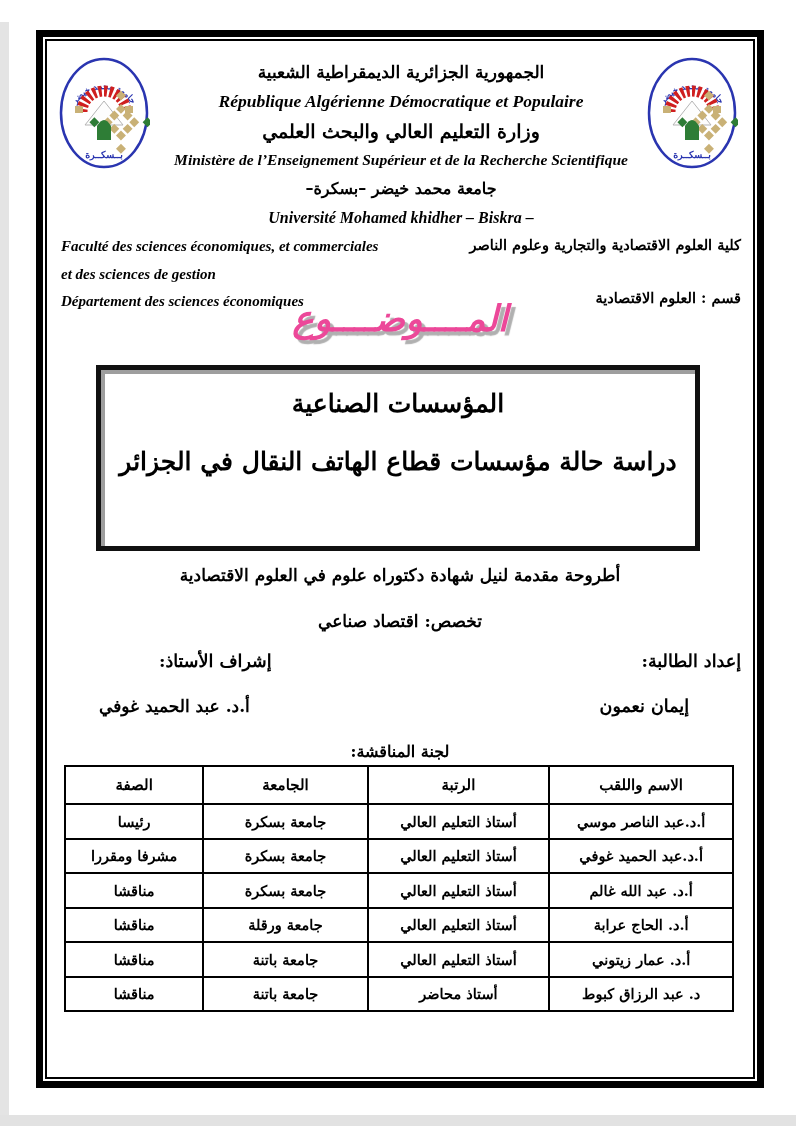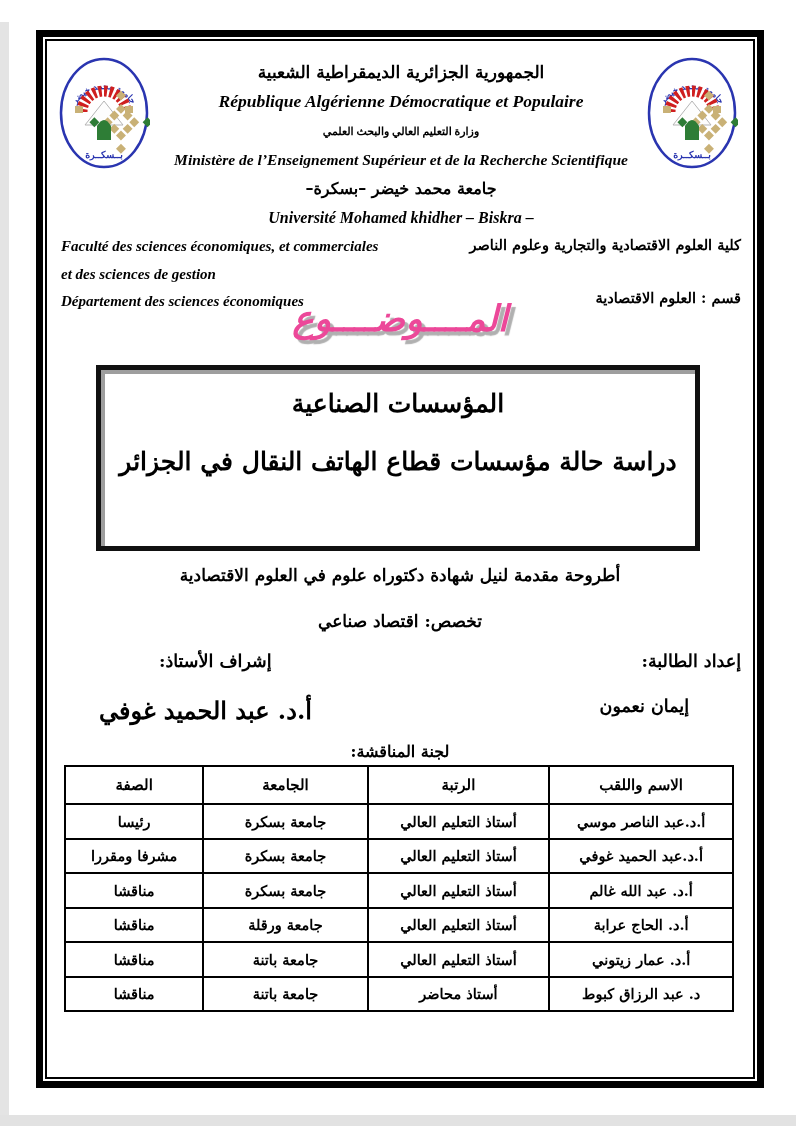--- a/index.html
+++ b/index.html
@@ -14,21 +14,21 @@
 
   .logo { position:absolute; width:92px; height:114px; top:15px; }
   .logo.left { left:11px; }
   .logo.right { left:599px; }
 
   .hdr { position:absolute; top:16px; left:104px; width:500px; text-align:center; }
   .hdr .ar { direction:rtl; font-weight:bold; color:#000; }
   .hdr .fr { font-weight:bold; font-style:italic; color:#000; font-family:"Liberation Serif","DejaVu Serif",serif; }
   .hdr .l1 { font-size:17px; line-height:30px; }
   .hdr .l2 { font-size:17.5px; line-height:29px; }
-  .hdr .l3 { font-size:11px; line-height:30px;font-family:Liberation Serif, serif; }
+  .hdr .l3 { font-size:19px; line-height:30px; }
   .hdr .l4 { font-size:15.5px; line-height:28px; }
   .hdr .l5 { font-size:16px; line-height:30px; }
   .hdr .l6 { font-size:16px; line-height:28px; }
 
   .faculty { position:absolute; top:192px; left:14px; right:12px; display:flex; justify-content:space-between; }
   .faculty .fr-col { font-weight:bold; font-style:italic; font-size:15px; line-height:27.5px;
                      font-family:"Liberation Serif","DejaVu Serif",serif; }
   .faculty .ar-col { direction:rtl; text-align:right; font-weight:bold; font-size:14.5px; }
   .faculty .ar-col .a1 { line-height:24px; margin-bottom:29px; }
   .faculty .ar-col .a2 { line-height:24px; }
@@ -44,21 +44,21 @@
   .title-box .t-line { font-size:25px; font-weight:bold; line-height:58px; color:#000; }
 
   .thesis-note { position:absolute; top:524px; left:0; width:100%; text-align:center;
                  direction:rtl; font-size:17px; font-weight:bold; }
   .specialty { position:absolute; top:570px; left:0; width:100%; text-align:center;
                direction:rtl; font-size:17px; font-weight:bold; }
 
   .prep-label  { position:absolute; top:610px; right:12px; direction:rtl; font-size:17.5px; font-weight:bold; }
   .sup-label   { position:absolute; top:610px; left:112px; direction:rtl; font-size:17.5px; font-weight:bold; }
   .student-name{ position:absolute; top:655px; right:64px; direction:rtl; font-size:17.5px; font-weight:bold; }
-  .sup-name    { position:absolute; top:655px; left:52px;  direction:rtl; font-size:24px; font-weight:bold; }
+  .sup-name    { position:absolute; top:655px; left:52px;  direction:rtl; font-size:17px; font-weight:bold; }
 
   .committee-heading { position:absolute; top:701px; left:0; width:100%; text-align:center;
                        direction:rtl; font-size:16px; font-weight:bold; }
 
   table.committee { position:absolute; top:724px; left:17px; width:670px;
                     border-collapse:collapse; direction:rtl; table-layout:fixed; }
   table.committee th, table.committee td { border:2px solid #000; text-align:center;
                     vertical-align:middle; font-weight:bold; color:#000; }
   table.committee th { height:38px; font-size:15px; }
   table.committee td { height:34.5px; font-size:14.5px; }

